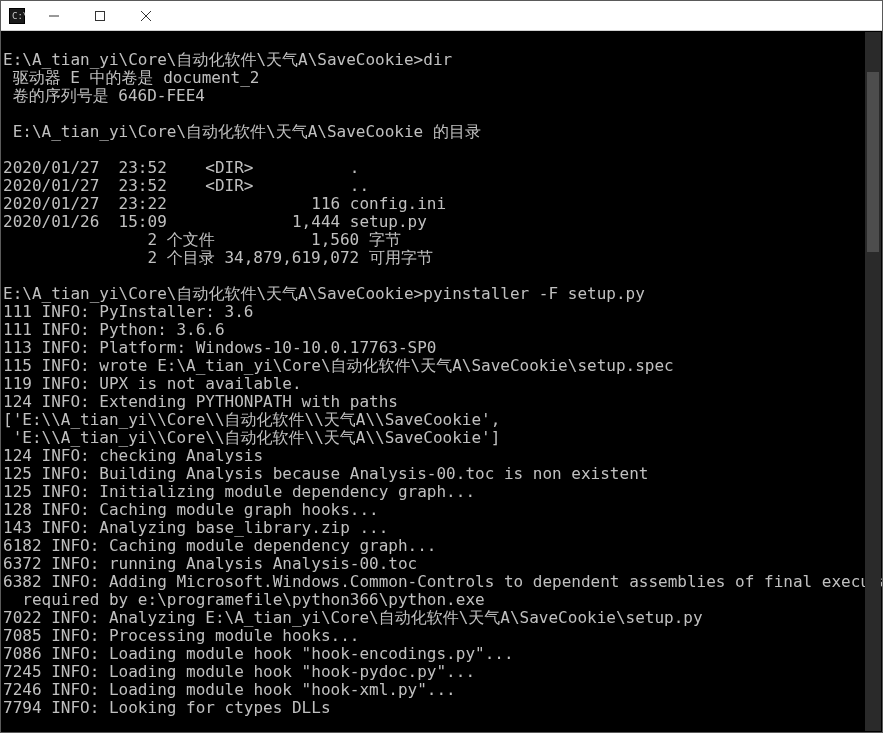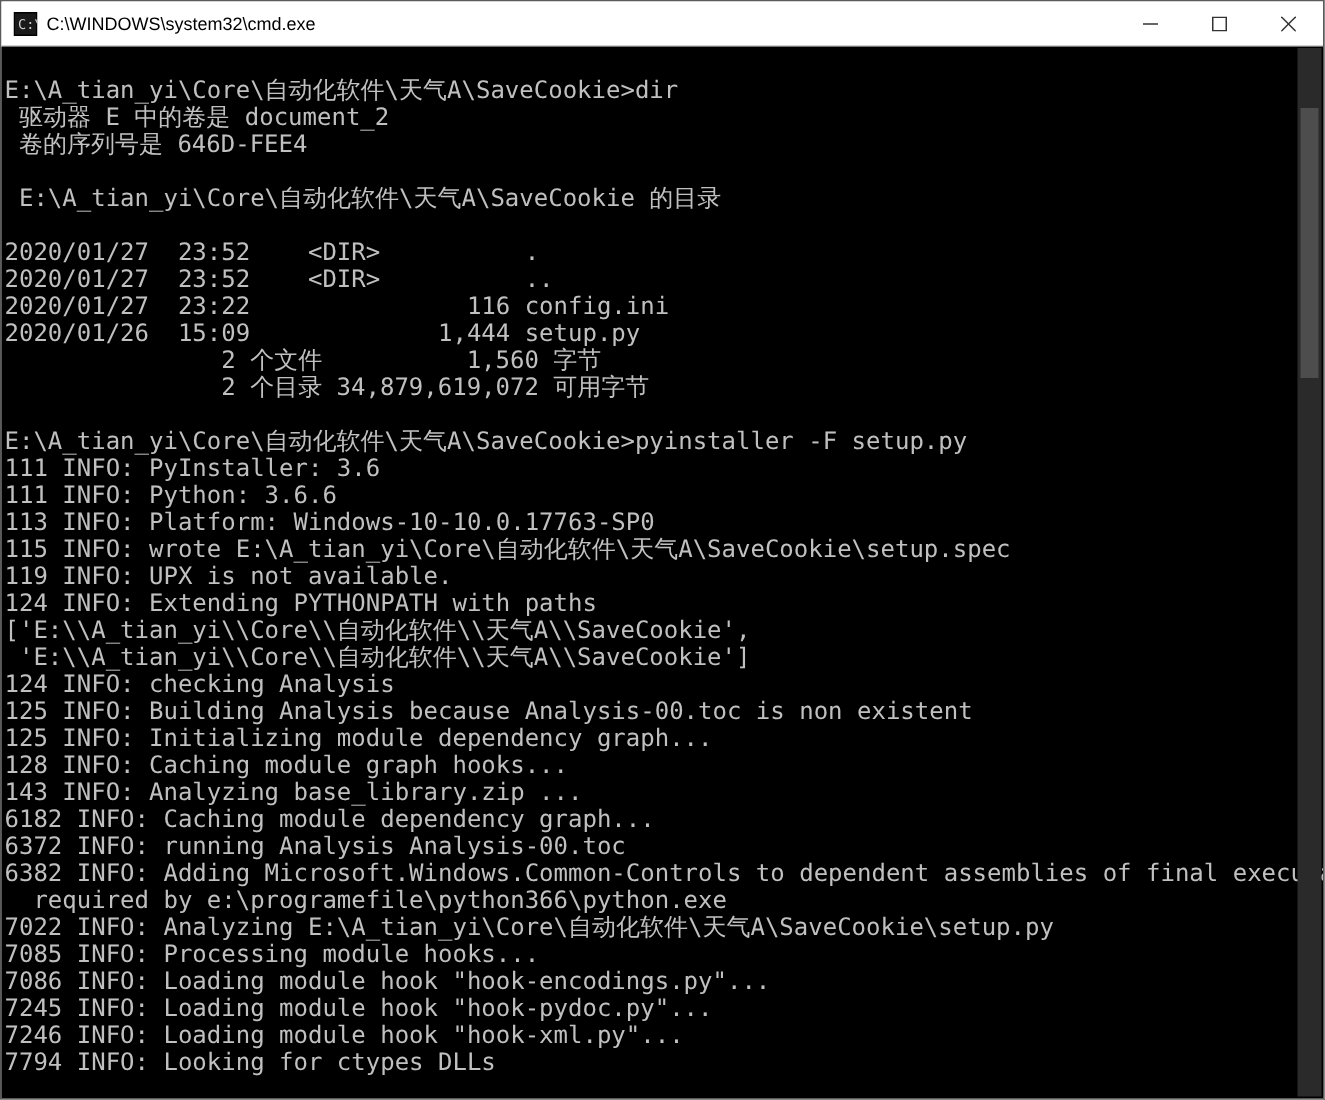--- a/index.html
+++ b/index.html
@@ -86,21 +86,20 @@
 <div class="window">
 
   <div class="titlebar">
     <span class="titlebar-icon">
       <svg width="16" height="16" viewBox="0 0 16 16">
         <rect x="0" y="0" width="16" height="16" fill="#000"></rect>
         <rect x="1" y="1" width="14" height="14" fill="#1a1a1a"></rect>
         <text x="3" y="11" font-size="9" fill="#ccc" font-family="monospace">C:\</text>
       </svg>
     </span>
-    <span class="titlebar-title">C:\WINDOWS\system32\cmd.exe</span>
     <div class="winbtn">
       <svg width="10" height="10" viewBox="0 0 10 10">
           <line x1="0" y1="5" x2="10" y2="5" stroke="#333" stroke-width="1"></line>
         </svg>
     </div>
     <div class="winbtn">
       <svg width="10" height="10" viewBox="0 0 10 10">
           <rect x="0.5" y="0.5" width="9" height="9" fill="none" stroke="#333" stroke-width="1"></rect>
         </svg>
     </div>

